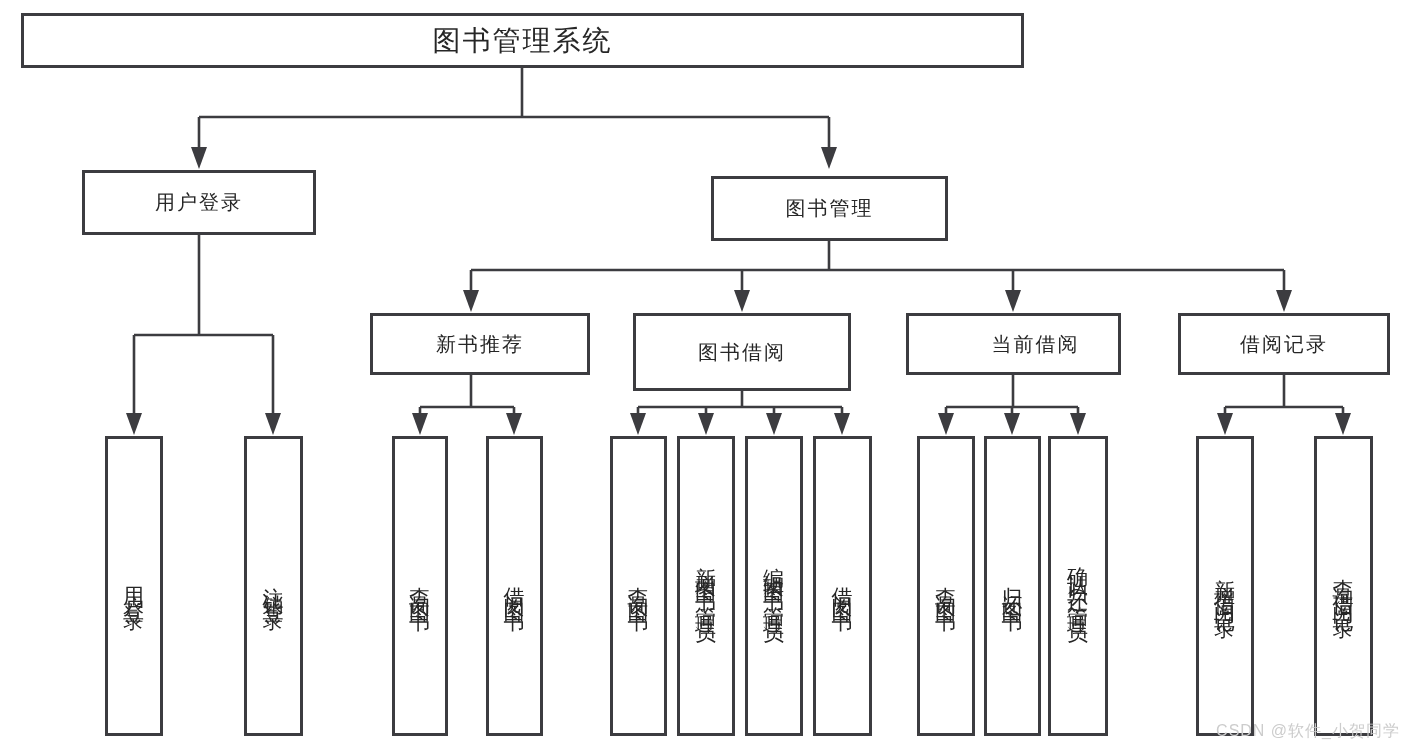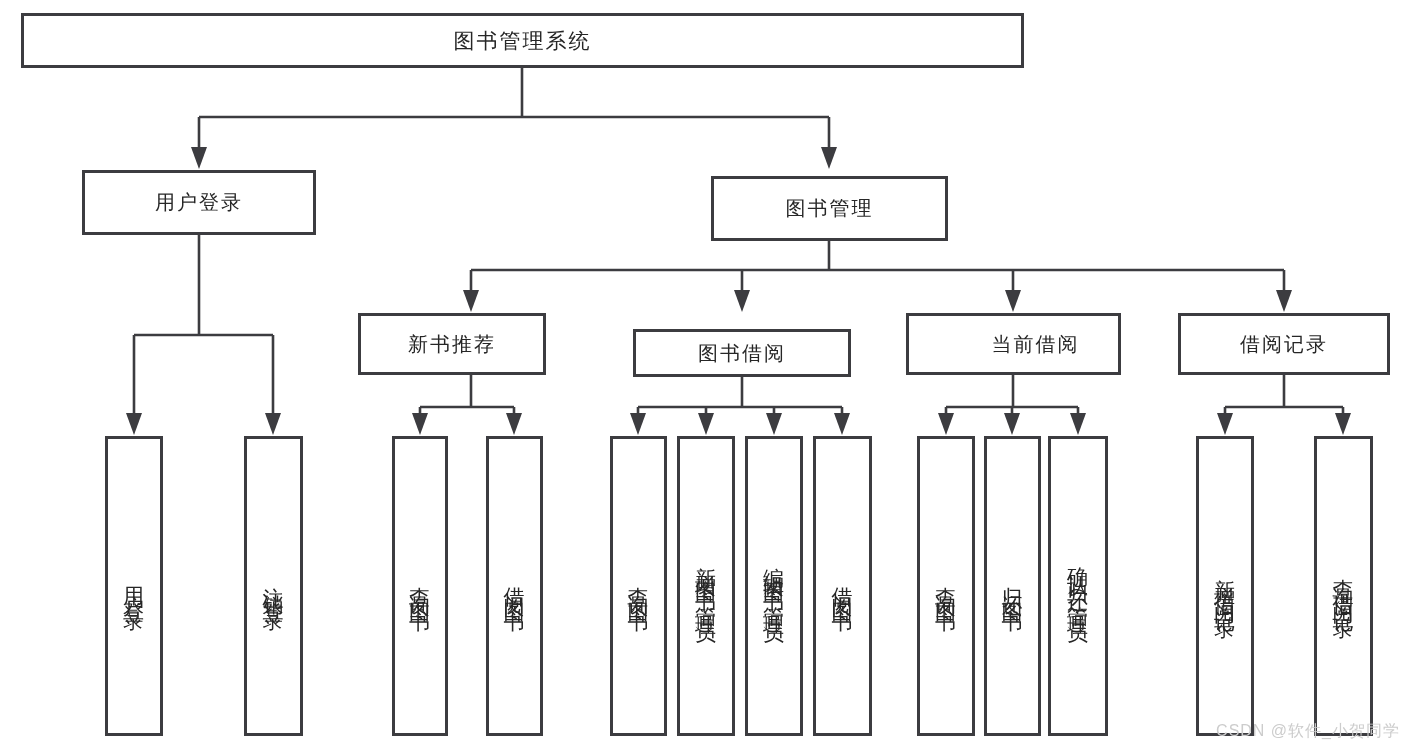--- a/index.html
+++ b/index.html
@@ -38,21 +38,21 @@
     display: flex;
     align-items: center;
     justify-content: center;
     z-index: 1;
   }
   .h-label {
     font-size: 20px;
     letter-spacing: 2px;
     white-space: nowrap;
   }
-  .root-label { font-size: 21px; }
+  .root-label { font-size: 28px; }
   .v-label {
     writing-mode: vertical-rl;
     text-orientation: mixed;
     font-size: 21px;
     letter-spacing: 8px;
     line-height: 1;
     white-space: nowrap;
   }
   .watermark {
     position: absolute;
@@ -110,24 +110,24 @@
     <span class="h-label root-label">图书管理系统</span>
   </div>
 
   <div class="box" style="left:82px; top:170px; width:234px; height:65px;">
     <span class="h-label">用户登录</span>
   </div>
   <div class="box" style="left:711px; top:176px; width:237px; height:65px;">
     <span class="h-label">图书管理</span>
   </div>
 
-  <div class="box" style="left:358px; top:313px; width:188px; height:62px;">
+  <div class="box" style="left:370px; top:313px; width:220px; height:62px;">
     <span class="h-label">新书推荐</span>
   </div>
-  <div class="box" style="left:633px; top:329px; width:218px; height:48px;">
+  <div class="box" style="left:633px; top:313px; width:218px; height:78px;">
     <span class="h-label">图书借阅</span>
   </div>
   <div class="box" style="left:906px; top:313px; width:215px; height:62px;padding-left:44px;">
     <span class="h-label">当前借阅</span>
   </div>
   <div class="box" style="left:1178px; top:313px; width:212px; height:62px;">
     <span class="h-label">借阅记录</span>
   </div>
 
   <div class="box" style="left:105px; top:436px; width:58px; height:300px;">

